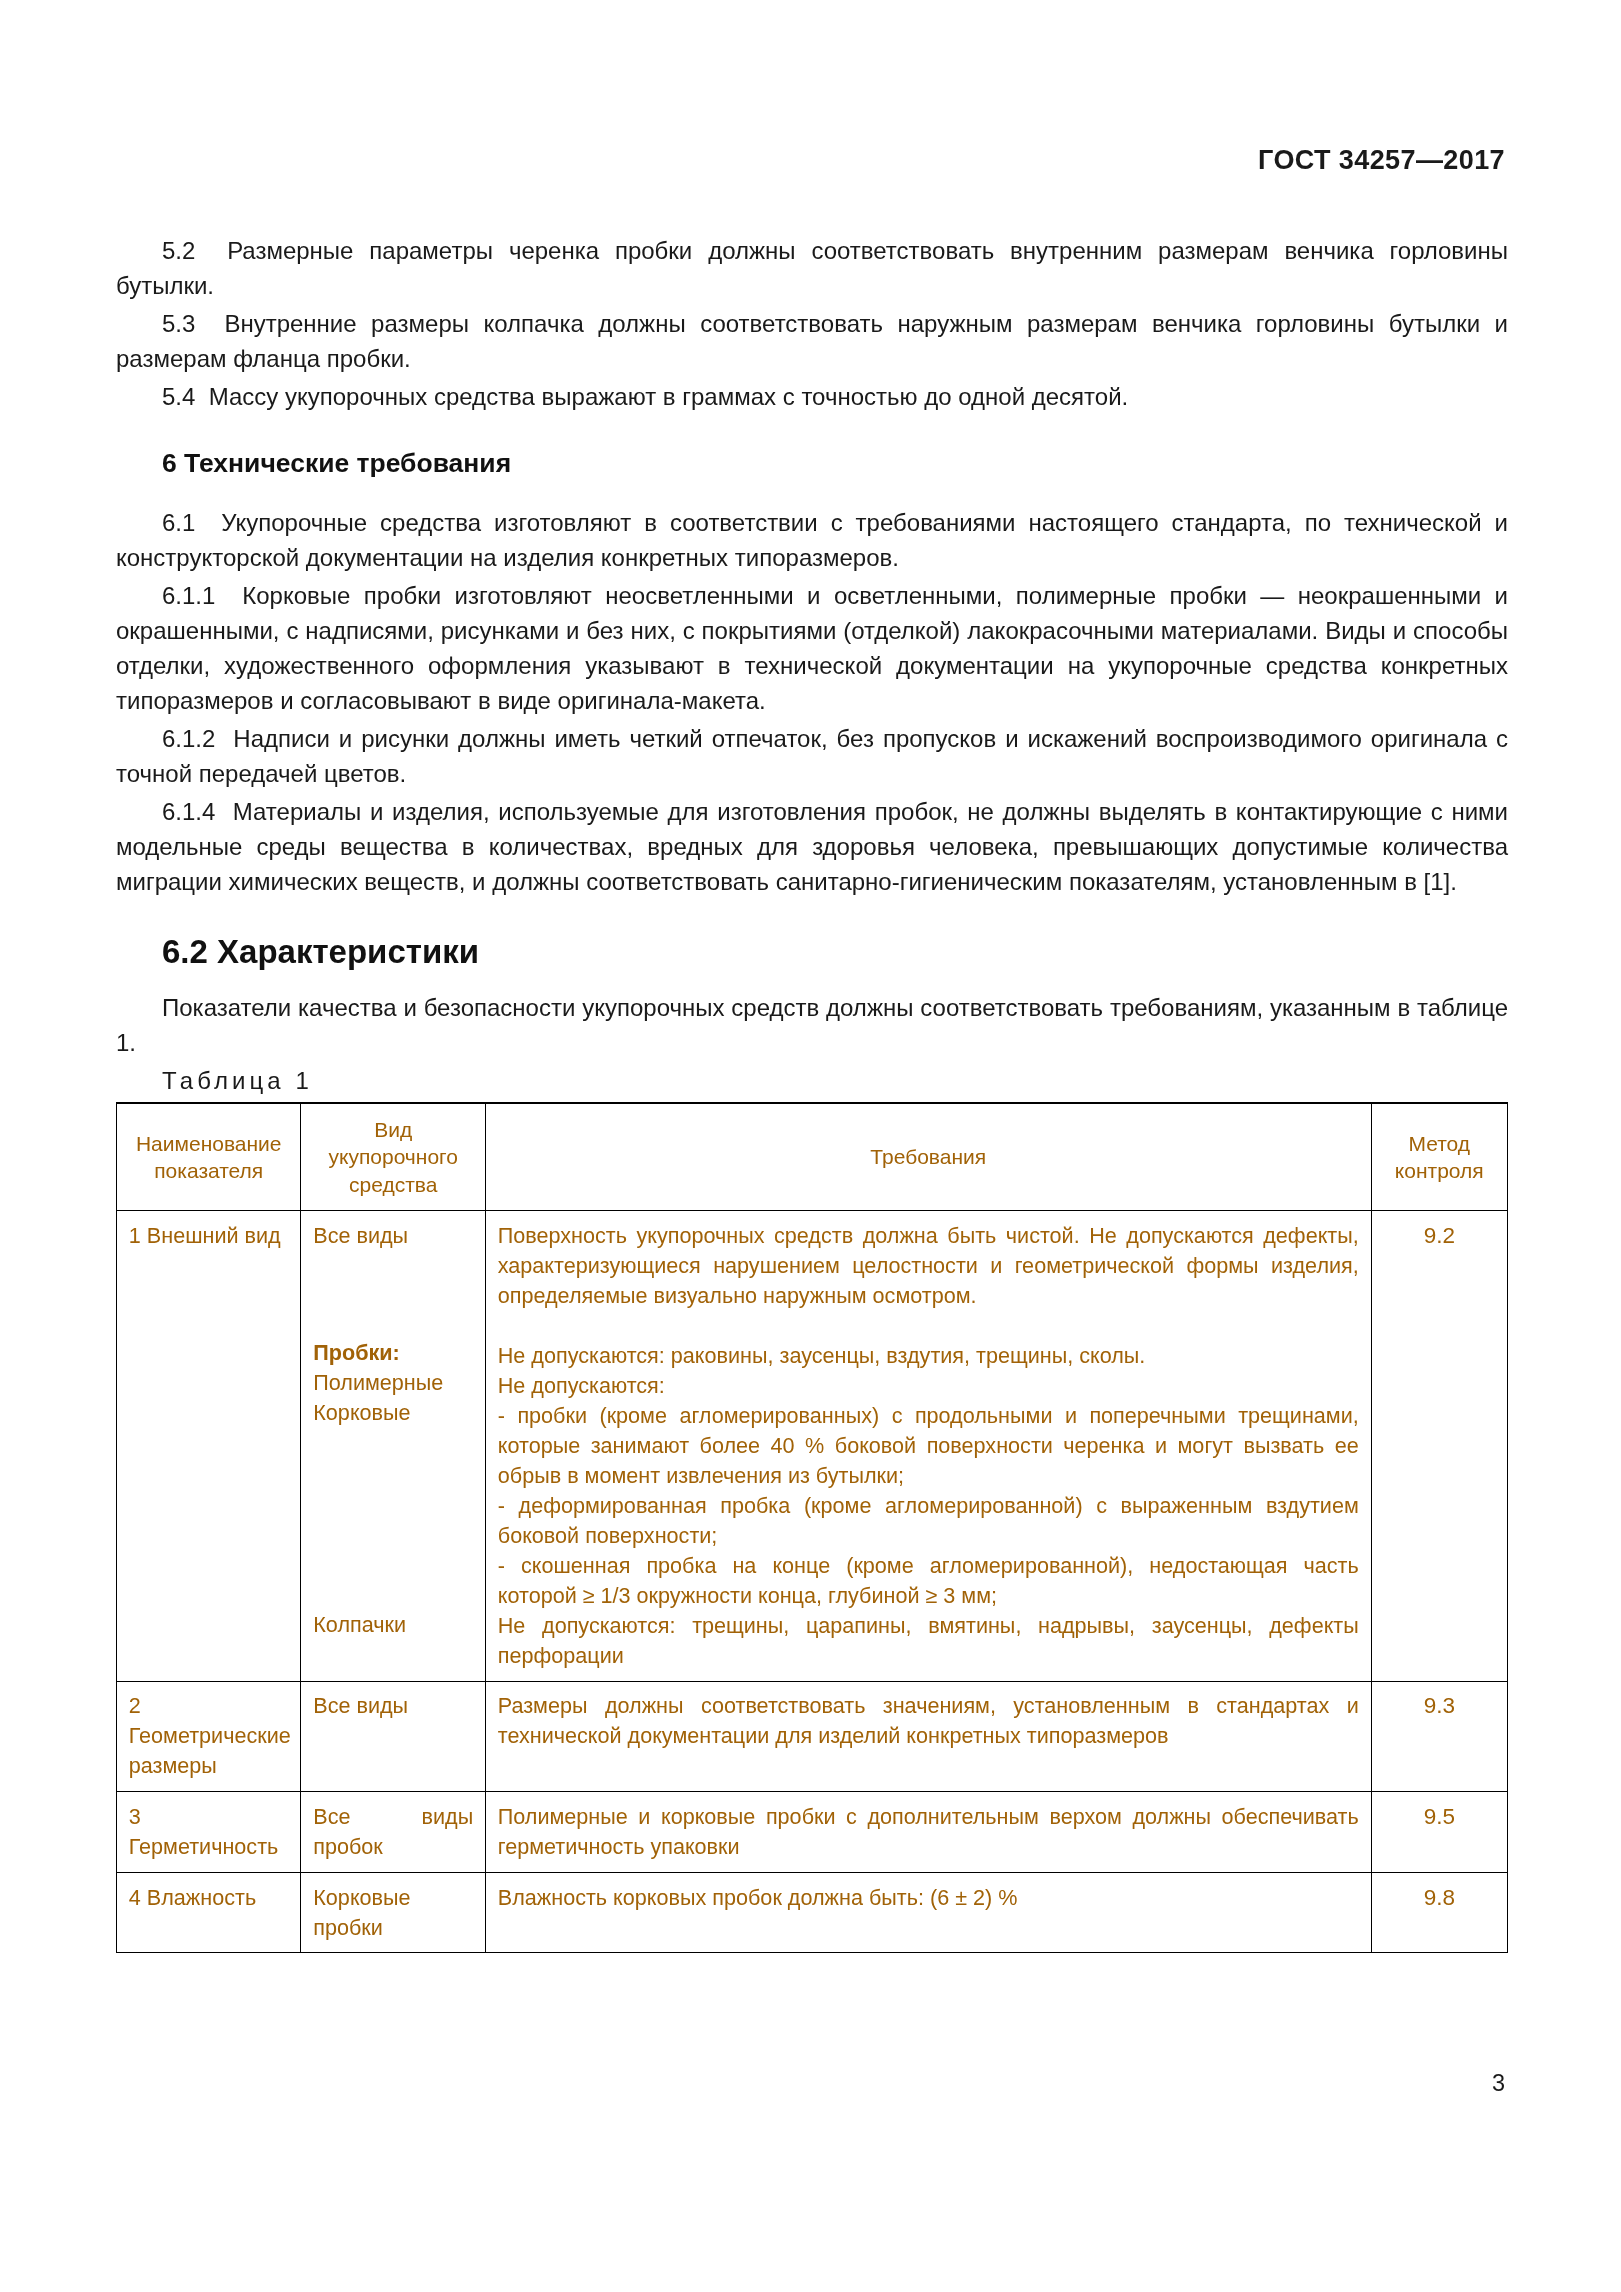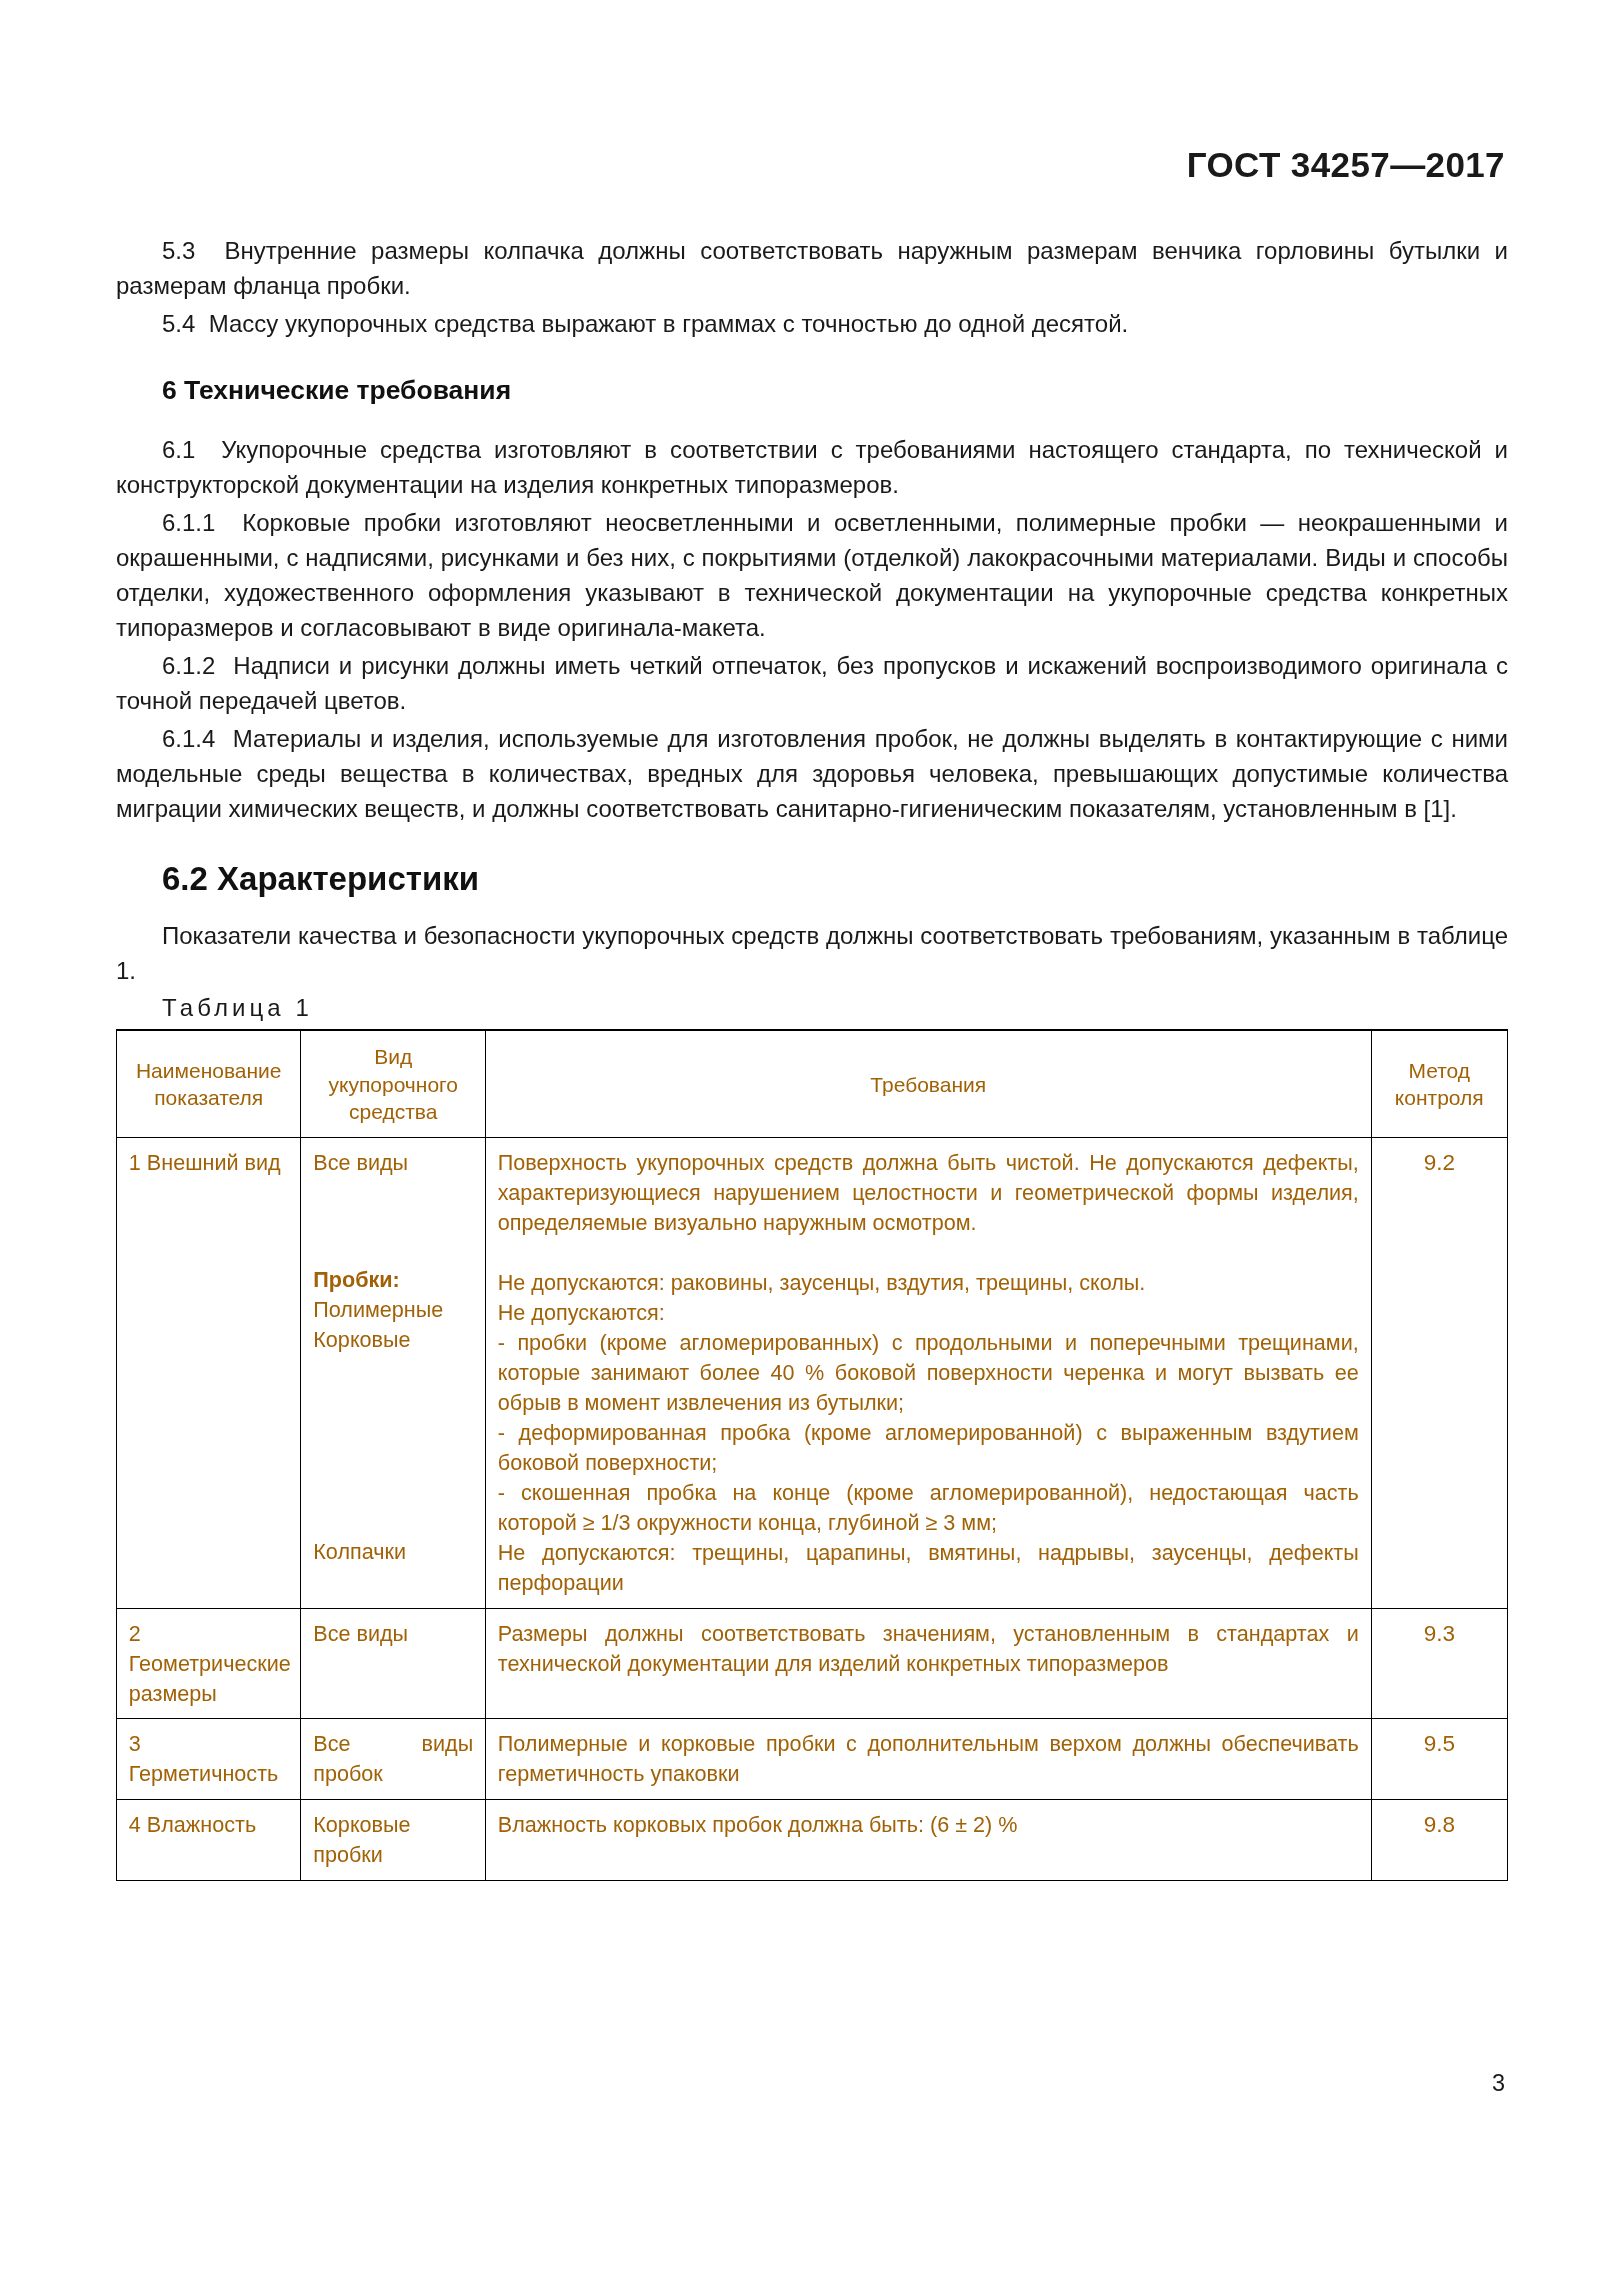--- a/index.html
+++ b/index.html
@@ -16,21 +16,21 @@
     color: #1a1a1a;
     box-sizing: border-box;
     overflow: hidden;
   }
 
   
   .doc-header {
     position: absolute;
     top: 145px;
     right: 116px;
-    font-size: 35px;
+    font-size: 27px;
     font-weight: bold;
     letter-spacing: 0.4px;
     color: #1a1a1a;
     white-space: nowrap;
   }
 
   
   .content {
     position: absolute;
     top: 233px;
@@ -144,20 +144,21 @@
 </style>
 </head>
 <body>
 
 <div class="page">
 
   <div class="doc-header">ГОСТ 34257—2017</div>
 
   <div class="content">
 
+    <p class="para"><span class="num">5.2</span><span>Размерные параметры черенка пробки должны соответствовать внутренним размерам венчика горловины бутылки.</span></p>
 
     <p class="para"><span class="num">5.3</span><span>Внутренние размеры колпачка должны соответствовать наружным размерам венчика горловины бутылки и размерам фланца пробки.</span></p>
 
     <p class="para"><span class="num">5.4</span><span>Массу укупорочных средства выражают в граммах с точностью до одной десятой.</span></p>
 
     <h2 class="section-title">6  Технические требования</h2>
 
     <p class="para"><span class="num">6.1</span><span>Укупорочные средства изготовляют в соответствии с требованиями настоящего стандарта, по технической и конструкторской документации на изделия конкретных типоразмеров.</span></p>
 
     <p class="para"><span class="num">6.1.1</span><span>Корковые пробки изготовляют неосветленными и осветленными, полимерные пробки — неокрашенными и окрашенными, с надписями, рисунками и без них, с покрытиями (отделкой) лакокрасочными материалами. Виды и способы отделки, художественного оформления указывают в технической документации на укупорочные средства конкретных типоразмеров и согласовывают в виде оригинала-макета.</span></p>

